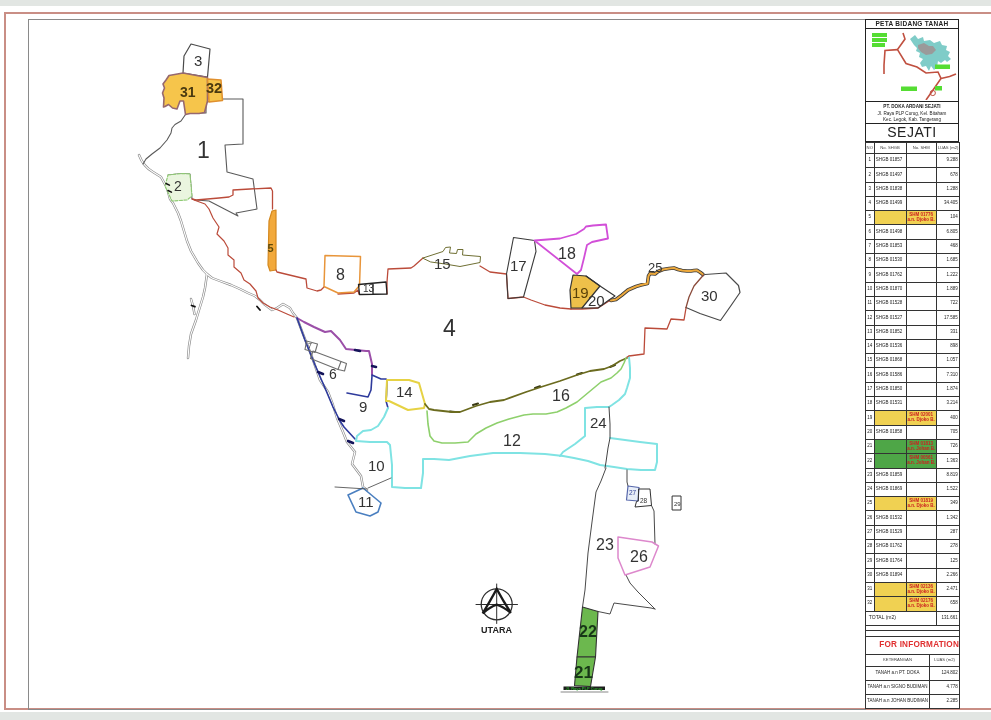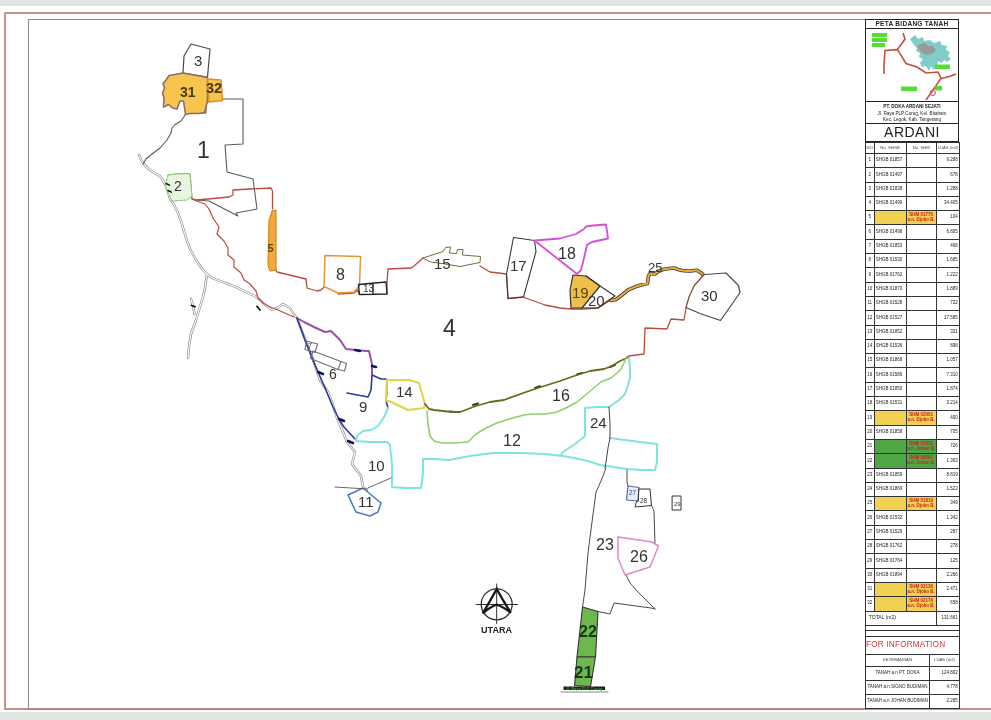--- a/index.html
+++ b/index.html
@@ -225,21 +225,21 @@
       </g>
     </svg>
   </div>
 
   <div style="box-sizing:border-box;border:1.4px solid #222;border-top:none;height:22px;text-align:center;font-size:4.6px;padding-top:2px;line-height:5.6px;">
     <div style="font-weight:bold;margin-bottom:1.5px;">PT. DOKA ARDANI SEJATI</div>
     <div>Jl. Raya PLP Curug, Kel. Bitaham</div>
     <div>Kec. Legok, Kab. Tangerang</div>
   </div>
 
-  <div style="box-sizing:border-box;border:1.4px solid #222;border-top:none;height:18px;text-align:center;font-size:14px;line-height:17px;letter-spacing:0.5px;">ARDANI</div>
+  <div style="box-sizing:border-box;border:1.4px solid #222;border-top:none;height:18px;text-align:center;font-size:14px;line-height:17px;letter-spacing:0.5px;">SEJATI</div>
 
   <table style="border-collapse:collapse;width:94px;table-layout:fixed;font-size:4.5px;color:#222;" cellspacing="0" cellpadding="0">
       <colgroup>
         <col class="c1">
         <col class="c2">
         <col class="c3">
         <col class="c4">
       </colgroup>
 <tbody>
         <tr style="height:11px;">
@@ -453,21 +453,21 @@
       </tbody>
     </table>
 
   <table style="border-collapse:collapse;width:94px;table-layout:fixed;font-size:4.5px;color:#222;margin-top:-1px;" cellspacing="0" cellpadding="0">
       <colgroup>
         <col style="width:64px;">
         <col style="width:30px;">
       </colgroup>
 <tbody>
         <tr style="height:18px;">
-          <td colspan="2" style="text-align:left;color:#e03030;font-weight:normal;font-size:8.2px;letter-spacing:0.2px;">FOR INFORMATION</td>
+          <td colspan="2" style="text-align:right;color:#e03030;font-weight:bold;font-size:8.2px;letter-spacing:0.2px;">FOR INFORMATION</td>
         </tr>
 <tr style="height:12px;">
           <td class="c h">KETERANGAN</td>
           <td class="c h">LUAS (m2)</td>
         </tr>
 <tr style="height:14.3px;">
           <td class="c">TANAH a.n PT. DOKA</td>
           <td class="r">124.802&nbsp;</td>
         </tr>
 <tr style="height:14.3px;">

